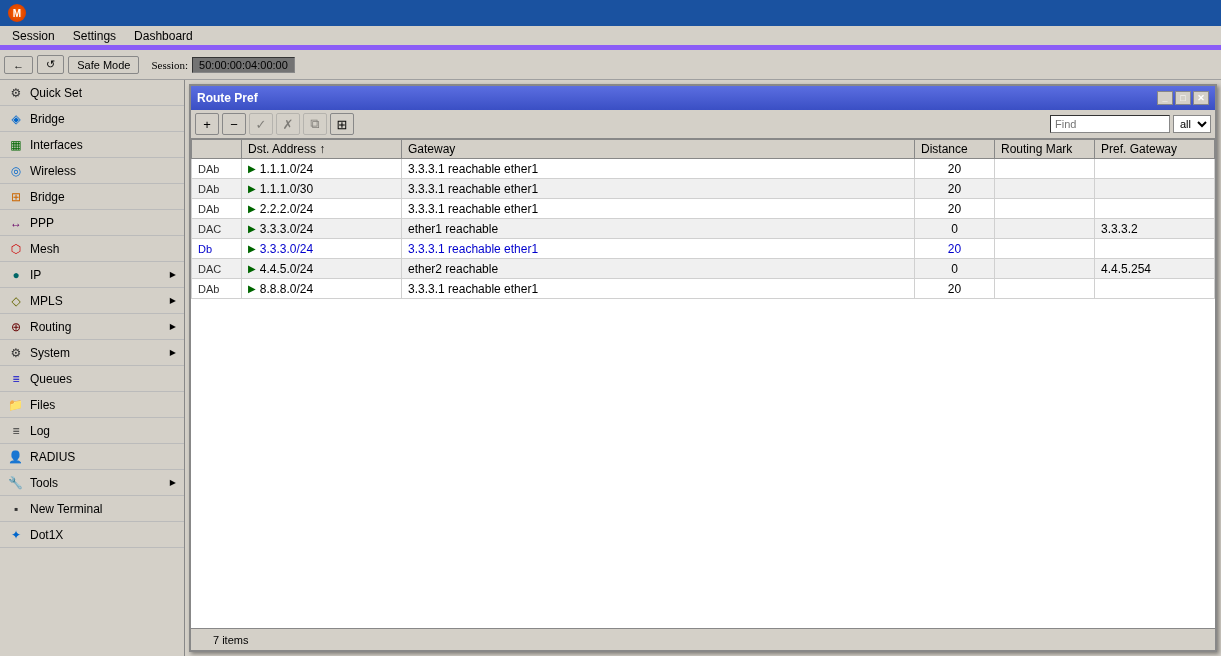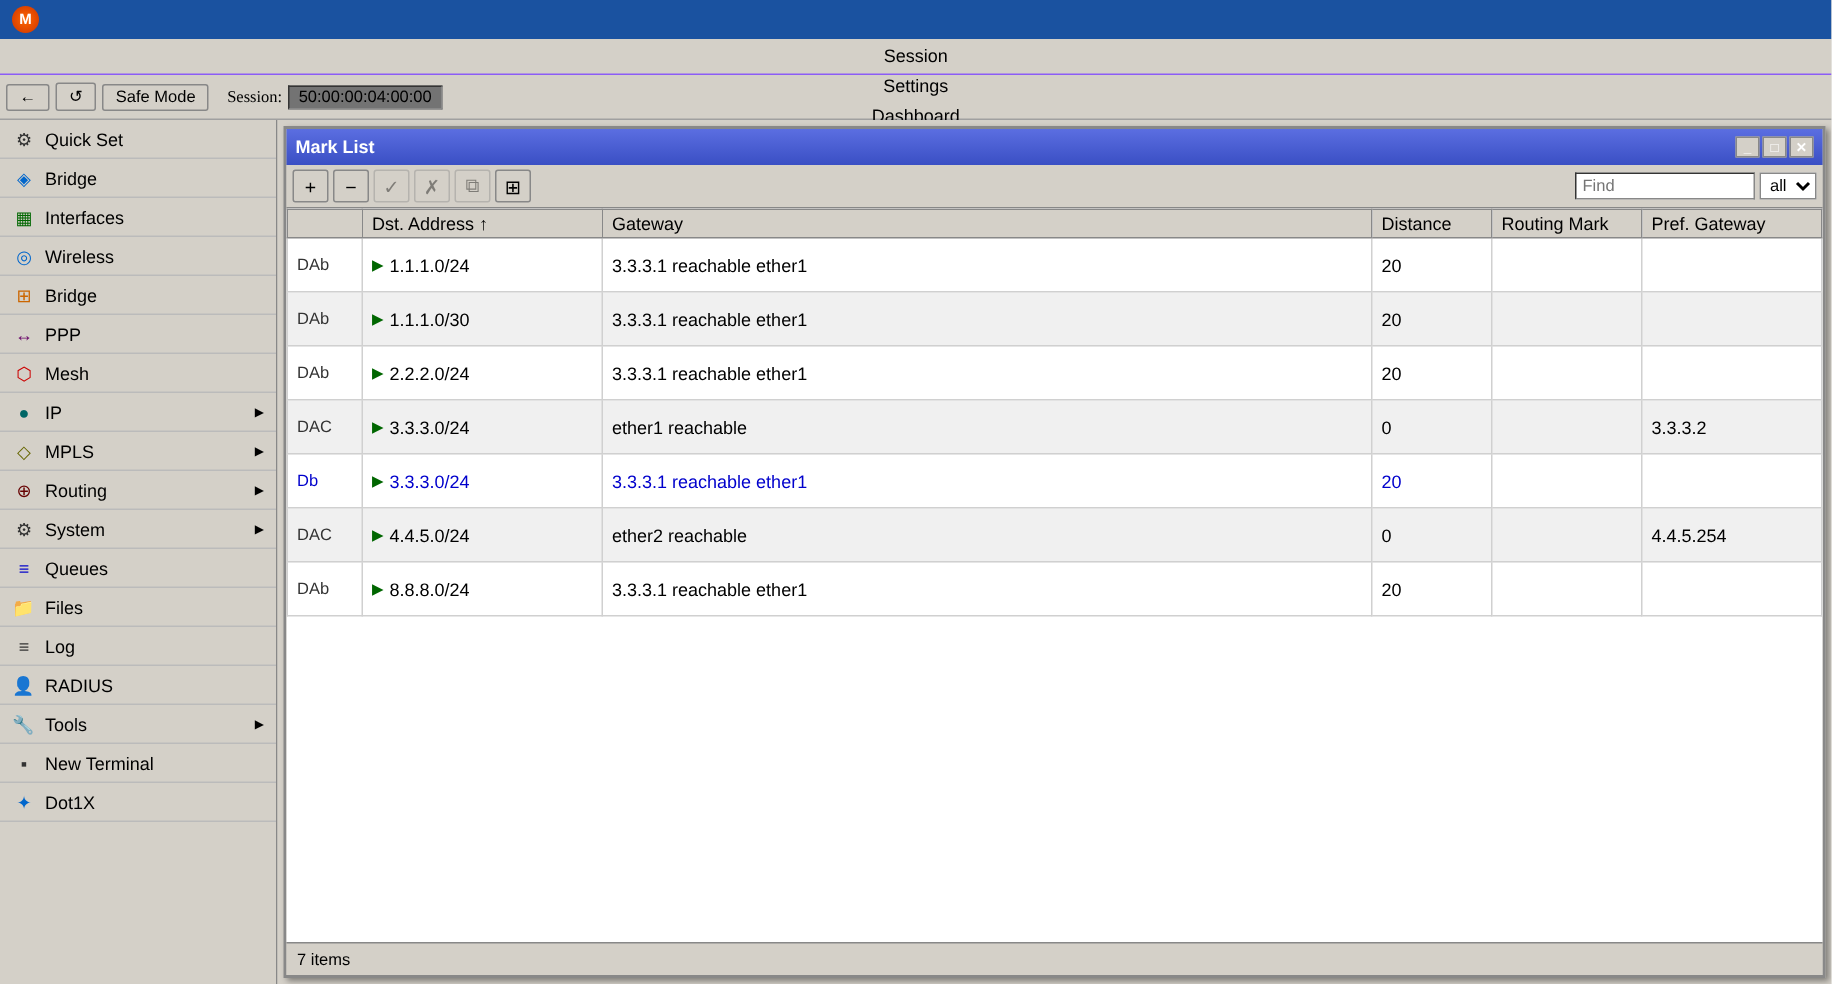--- a/index.html
+++ b/index.html
@@ -26,22 +26,21 @@
     }
 
     
     #menubar {
       background: #d4d0c8;
       padding: 2px 4px;
       display: flex;
       align-items: center;
       gap: 2px;
       height: 24px;
-      border-bottom: 1px solid #8b5cf6;
-      flex-direction: column;
+      border-bottom: 5px solid #8b5cf6;
     }
     #menubar span {
       padding: 2px 8px;
       cursor: pointer;
       font-size: 12px;
     }
 
     
     #toolbar {
       background: #d4d0c8;
@@ -215,34 +214,34 @@
       padding: 2px 6px;
       text-align: left;
       font-weight: normal;
       position: sticky;
       top: 0;
       cursor: pointer;
     }
     td {
       border: 1px solid #d0d0d0;
       padding: 2px 6px;
-      height: 36px;
+      height: 20px;
     }
     tr:nth-child(even) td { background: #f0f0f0; }
     tr:nth-child(odd) td { background: white; }
     .link-text { color: #0000cc; }
     .flag-cell { font-size: 11px; color: #333; min-width: 40px; }
     .arrow-right { color: #006600; font-size: 10px; }
-    .distance-cell { text-align: left; min-width: 60px; }
+    .distance-cell { text-align: center; min-width: 60px; }
 
     
     .status-bar {
       background: #d4d0c8;
       border-top: 1px solid #888;
-      padding: 2px 7px;
+      padding: 2px 22px;
       font-size: 11px;
       height: 22px;
       display: flex;
       align-items: center;
     }
 
     
     ::-webkit-scrollbar { width: 14px; height: 14px; }
     ::-webkit-scrollbar-track { background: #d4d0c8; }
     ::-webkit-scrollbar-thumb { background: #a0a0a0; border: 1px solid #888; }
@@ -364,21 +363,21 @@
       <div class="sidebar-item">
         <span class="sidebar-icon icon-dot1x">✦</span>
         <span>Dot1X</span>
       </div>
     </div>
 
   <div id="content">
     <div id="route-list-window">
 
       <div class="window-titlebar">
-        <span>Mark List</span>
+        <span>Route Pref</span>
         <div class="window-controls">
           <div class="win-btn">_</div>
           <div class="win-btn">□</div>
           <div class="win-btn">✕</div>
         </div>
       </div>
 
 
       <div class="route-toolbar">
         <div class="rt-btn" title="Add">+</div>

